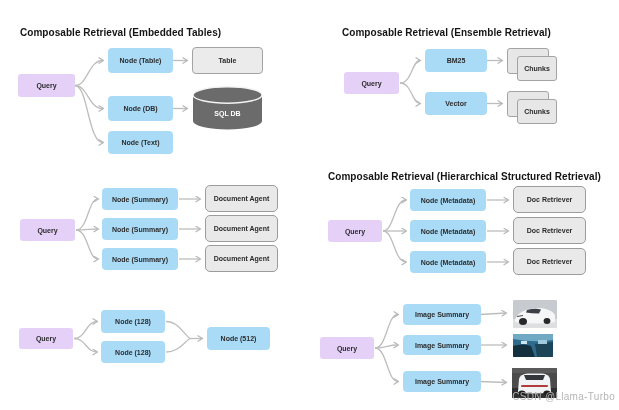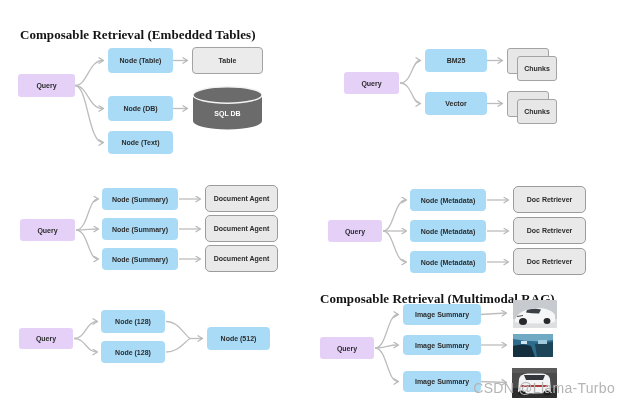--- a/index.html
+++ b/index.html
@@ -2,42 +2,42 @@
 <html><head>
 <meta charset="utf-8">
 <style>
   html,body{margin:0;padding:0;background:#ffffff;}
   .canvas{
     position:relative;width:619px;height:410px;background:#ffffff;overflow:hidden;
     font-family:"Liberation Sans", sans-serif;
   }
   .arrows{position:absolute;left:0;top:0;width:619px;height:410px;pointer-events:none;}
   .title{
-    position:absolute;font-size:13px;font-weight:bold;color:#141414;
-    letter-spacing:.05px;white-space:nowrap;font-family:Liberation Serif, serif;
+    position:absolute;font-size:10px;font-weight:bold;color:#141414;
+    letter-spacing:.05px;white-space:nowrap;
   }
   .box{
     position:absolute;display:flex;align-items:center;justify-content:center;
     font-size:7px;font-weight:bold;color:#2b2b2b;white-space:nowrap;box-sizing:border-box;
   }
   .q{background:#E5D0F8;border-radius:3px;}
   .n{background:#A9DBF7;border-radius:4px;}
   .gbox{background:#EBEBEB;border:1px solid #A3A3A3;border-radius:4px;}
   .dbox{background:#E9E9E9;border:1.3px solid #9C9C9C;border-radius:5px;}
   .chunk-back{position:absolute;background:#E7E7E7;border:1px solid #A3A3A3;border-radius:3px;}
   .chunk-front{background:#E7E7E7;border:1px solid #A3A3A3;border-radius:3px;}
   .cyl{position:absolute;}
   .cyl-label{
     position:absolute;width:100%;text-align:center;color:#ffffff;
     font-size:7px;font-weight:bold;
   }
   .photo{position:absolute;border-radius:1px;overflow:hidden;}
   .photo svg{display:block;}
   .watermark{
-    position:absolute;right:4px;bottom:14px;font-size:14px;color:#B5B5B5;
+    position:absolute;right:4px;bottom:8px;font-size:10px;color:#B5B5B5;
     letter-spacing:.3px;white-space:nowrap;margin-top:19px;
   }
 </style>
 </head>
 <body>
 
 <div class="canvas">
 
   <svg class="arrows" viewBox="0 0 619 410" xmlns="http://www.w3.org/2000/svg">
     <defs>
@@ -94,54 +94,55 @@
   <div class="box n" style="left:108px;top:131px;width:65px;height:23px">Node (Text)</div>
   <div class="box gbox" style="left:192px;top:47px;width:71px;height:27px">Table</div>
   <div class="cyl" style="left:192px;top:86px;width:71px;height:44px">
     <svg width="71" height="44" viewBox="0 0 71 44">
       <path d="M1,9 L1,35 A34.5,8.5 0 0 0 70,35 L70,9 Z" fill="#6B6B6B"></path>
       <ellipse cx="35.5" cy="9" rx="34.5" ry="8.2" fill="#6B6B6B" stroke="#F4F4F4" stroke-width="1.4"></ellipse>
     </svg>
     <div class="cyl-label" style="top:24px">SQL DB</div>
   </div>
 
+  <div class="title" style="left:342px;top:27px">Composable Retrieval (Ensemble Retrieval)</div>
   <div class="box q" style="left:344px;top:72px;width:55px;height:22px">Query</div>
   <div class="box n" style="left:425px;top:49px;width:62px;height:23px">BM25</div>
   <div class="box n" style="left:425px;top:92px;width:62px;height:23px">Vector</div>
   <div>
     <div class="chunk-back" style="left:507px;top:48px;width:40px;height:24px"></div>
     <div class="box chunk-front" style="left:517px;top:56px;width:40px;height:25px">Chunks</div>
   </div>
   <div>
     <div class="chunk-back" style="left:507px;top:91px;width:40px;height:24px"></div>
     <div class="box chunk-front" style="left:517px;top:99px;width:40px;height:25px">Chunks</div>
   </div>
 
   <div class="box q" style="left:20px;top:219px;width:55px;height:22px">Query</div>
   <div class="box n" style="left:102px;top:188px;width:76px;height:22px">Node (Summary)</div>
   <div class="box n" style="left:102px;top:218px;width:76px;height:22px">Node (Summary)</div>
   <div class="box n" style="left:102px;top:248px;width:76px;height:22px">Node (Summary)</div>
   <div class="box dbox" style="left:205px;top:185px;width:73px;height:27px">Document Agent</div>
   <div class="box dbox" style="left:205px;top:215px;width:73px;height:27px">Document Agent</div>
   <div class="box dbox" style="left:205px;top:245px;width:73px;height:27px">Document Agent</div>
 
+  <div class="title" style="left:328px;top:171px">Composable Retrieval (Hierarchical Structured Retrieval)</div>
   <div class="box q" style="left:328px;top:220px;width:54px;height:22px">Query</div>
   <div class="box n" style="left:410px;top:189px;width:76px;height:22px">Node (Metadata)</div>
   <div class="box n" style="left:410px;top:220px;width:76px;height:22px">Node (Metadata)</div>
   <div class="box n" style="left:410px;top:251px;width:76px;height:22px">Node (Metadata)</div>
   <div class="box dbox" style="left:513px;top:186px;width:73px;height:27px">Doc Retriever</div>
   <div class="box dbox" style="left:513px;top:217px;width:73px;height:27px">Doc Retriever</div>
   <div class="box dbox" style="left:513px;top:248px;width:73px;height:27px">Doc Retriever</div>
 
   <div class="box q" style="left:19px;top:328px;width:54px;height:21px">Query</div>
   <div class="box n" style="left:101px;top:310px;width:64px;height:23px">Node (128)</div>
   <div class="box n" style="left:101px;top:341px;width:64px;height:22px">Node (128)</div>
   <div class="box n" style="left:207px;top:327px;width:63px;height:23px">Node (512)</div>
 
-  <div class="title" style="left:320px;top:291px">Composable Retrieval (Multimodal RAG)</div>
   <div class="box q" style="left:320px;top:337px;width:54px;height:22px">Query</div>
   <div class="box n" style="left:403px;top:304px;width:78px;height:21px">Image Summary</div>
   <div class="box n" style="left:403px;top:335px;width:78px;height:20px">Image Summary</div>
   <div class="box n" style="left:403px;top:371px;width:78px;height:21px">Image Summary</div>
 
   <div class="photo" style="left:513px;top:300px;width:44px;height:28px">
     <svg width="44" height="28" viewBox="0 0 44 28">
       <rect width="44" height="28" fill="#C7CBCF"></rect>
       <rect y="19" width="44" height="9" fill="#DDDFE1"></rect>
       <path d="M2,20 Q4,13 13,10 Q25,6.5 33,9 Q40,11 42,15 L42,22 Q25,25 2,22 Z" fill="#F5F6F7"></path>

